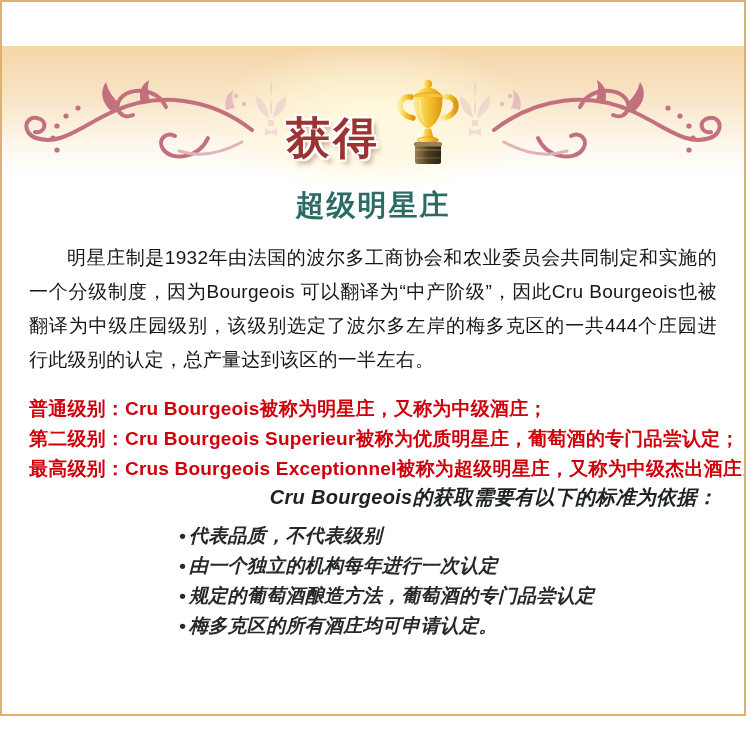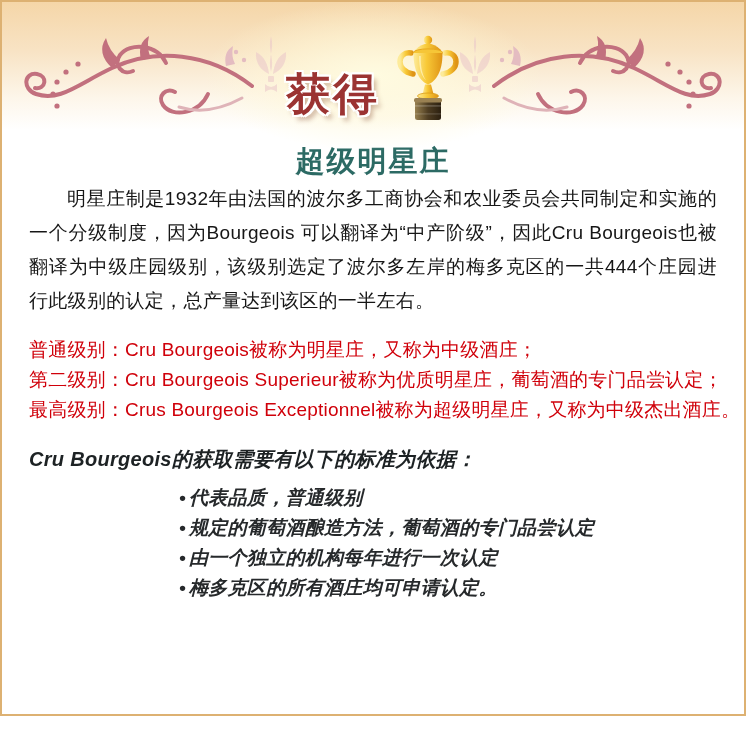--- a/index.html
+++ b/index.html
@@ -12,20 +12,21 @@
     width:746px; height:716px;
     border:2px solid #ddb172;
     background:#fff;
     position:relative;
     overflow:hidden;
   }
   
   .award-header {
     position:relative; height:128px;
     background:linear-gradient(180deg,#f5d6a8 0%,#f8e3c4 38%,#fdf6ea 75%,#ffffff 100%);
+    margin-top:44px;
   }
   .header-glow {
     position:absolute; left:50%; top:58%; width:340px; height:150px;
     transform:translate(-50%,-50%);
     background:radial-gradient(closest-side, rgba(255,252,225,0.95), rgba(255,248,215,0.55) 55%, rgba(255,248,215,0) 100%);
     pointer-events:none;
   }
   .flourish { position:absolute; bottom:8px; }
   .flourish.left  { left:14px; }
   .flourish.right { right:14px; transform:scaleX(-1); }
@@ -45,31 +46,31 @@
       4px 5px 5px rgba(130,70,45,.45);
   }
   .trophy { display:block; }
   
   .content { padding:0 27px; }
   .page-title {
     margin-top:12px; text-align:center;
     font-size:29px; font-weight:bold; color:#2c6a64; letter-spacing:2px;
   }
   .para {
-    font-size:19px; line-height:34px; color:#161616;
+    margin-top:15px; font-size:19px; line-height:34px; color:#161616;
     text-align:justify; letter-spacing:.3px;
   }
   .para.indent { text-indent:2em; }
   .levels { margin-top:17px; }
   .level-line {
-    font-size:19px; font-weight:normal; color:#d0000a; line-height:30px;
+    font-size:19px; font-weight:bold; color:#d0000a; line-height:30px;
     letter-spacing:.2px; white-space:nowrap;
   }
   .criteria-heading {
-    margin-top:21px; text-align:left;
+    text-align:right;
     font-size:20px; font-weight:bold; font-style:italic; color:#1d2224;
     letter-spacing:.3px;
   }
   .criteria-list { margin:10px 0 0 150px; list-style:none; }
   .criteria-list li {
     font-size:19px; line-height:30px; color:#26292b;
     font-style:italic; font-weight:600; letter-spacing:.3px;
   }
   .criteria-list li::before { content:"•"; margin-right:3px; }
 </style>
@@ -188,21 +189,21 @@
     <div class="levels">
       <div class="level-line">普通级别：Cru Bourgeois被称为明星庄，又称为中级酒庄；</div>
       <div class="level-line">第二级别：Cru Bourgeois Superieur被称为优质明星庄，葡萄酒的专门品尝认定；</div>
       <div class="level-line">最高级别：Crus Bourgeois Exceptionnel被称为超级明星庄，又称为中级杰出酒庄。</div>
     </div>
 
 
     <div class="criteria-heading">Cru Bourgeois的获取需要有以下的标准为依据：</div>
 
     <ul class="criteria-list">
-      <li>代表品质，普通级别</li>
+      <li>代表品质，不代表级别</li>
+      <li>由一个独立的机构每年进行一次认定</li>
       <li>规定的葡萄酒酿造方法，葡萄酒的专门品尝认定</li>
-      <li>由一个独立的机构每年进行一次认定</li>
       <li>梅多克区的所有酒庄均可申请认定。</li>
     </ul>
 
   </div>
 
 </div>
 
 </body></html>

